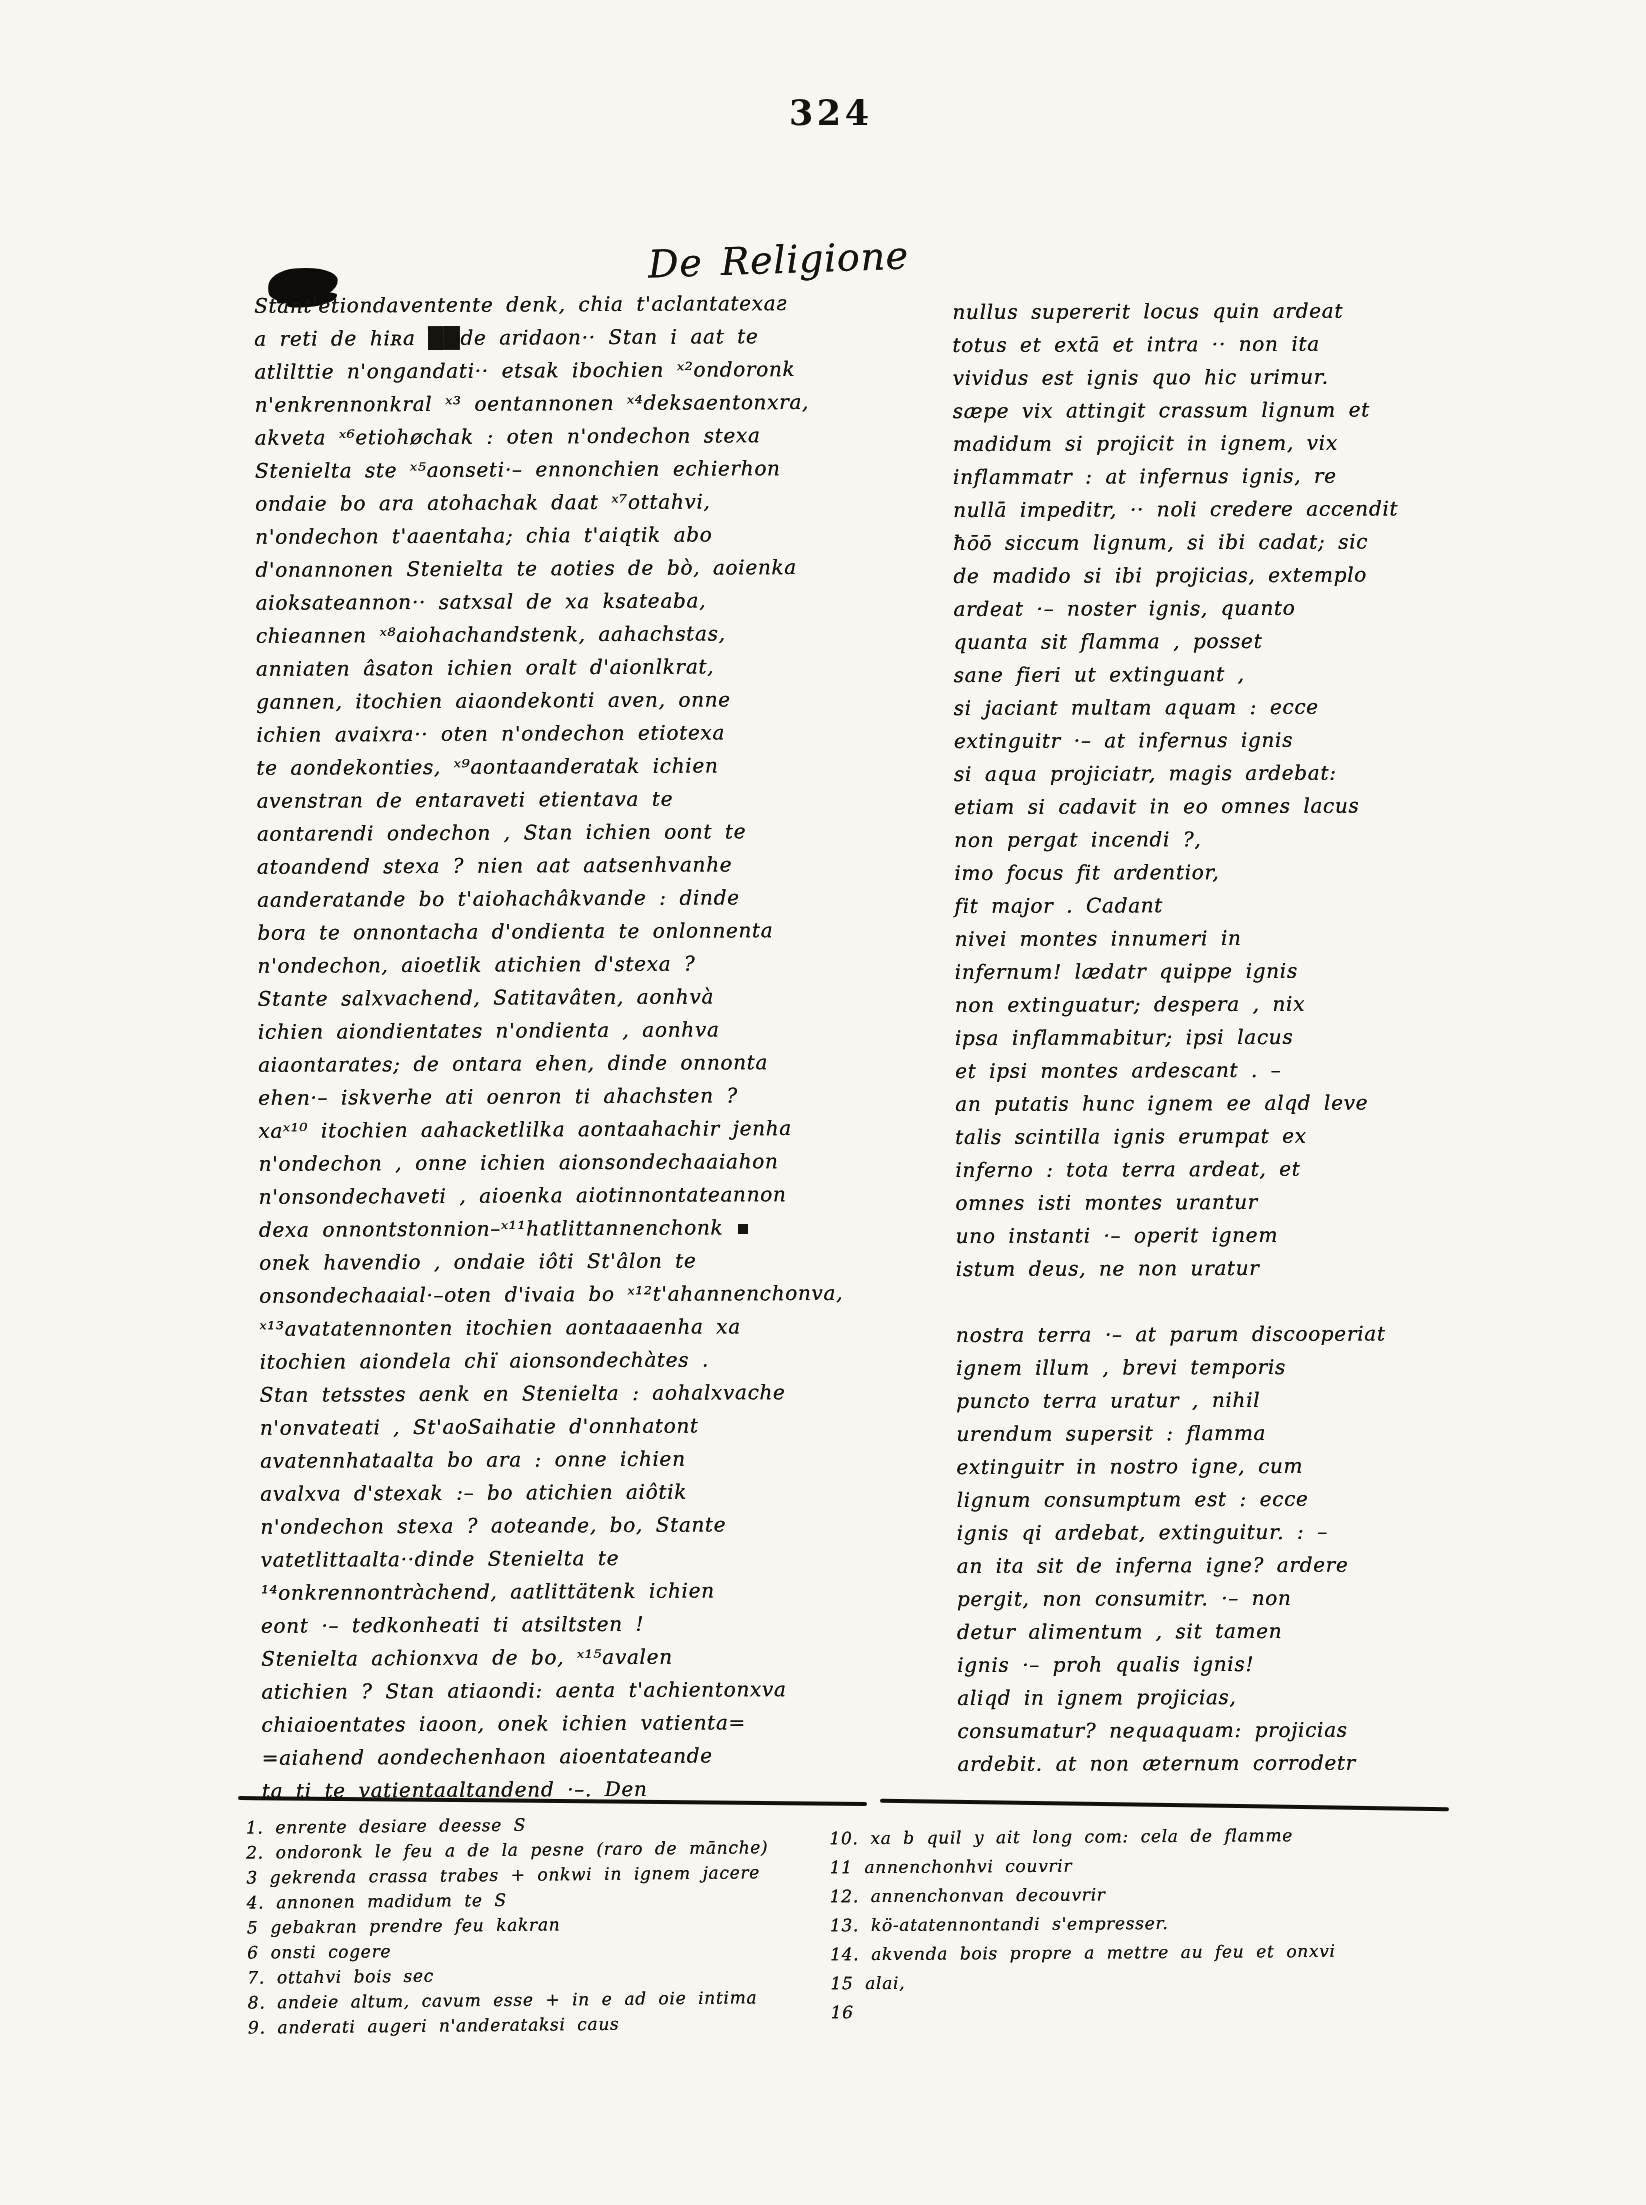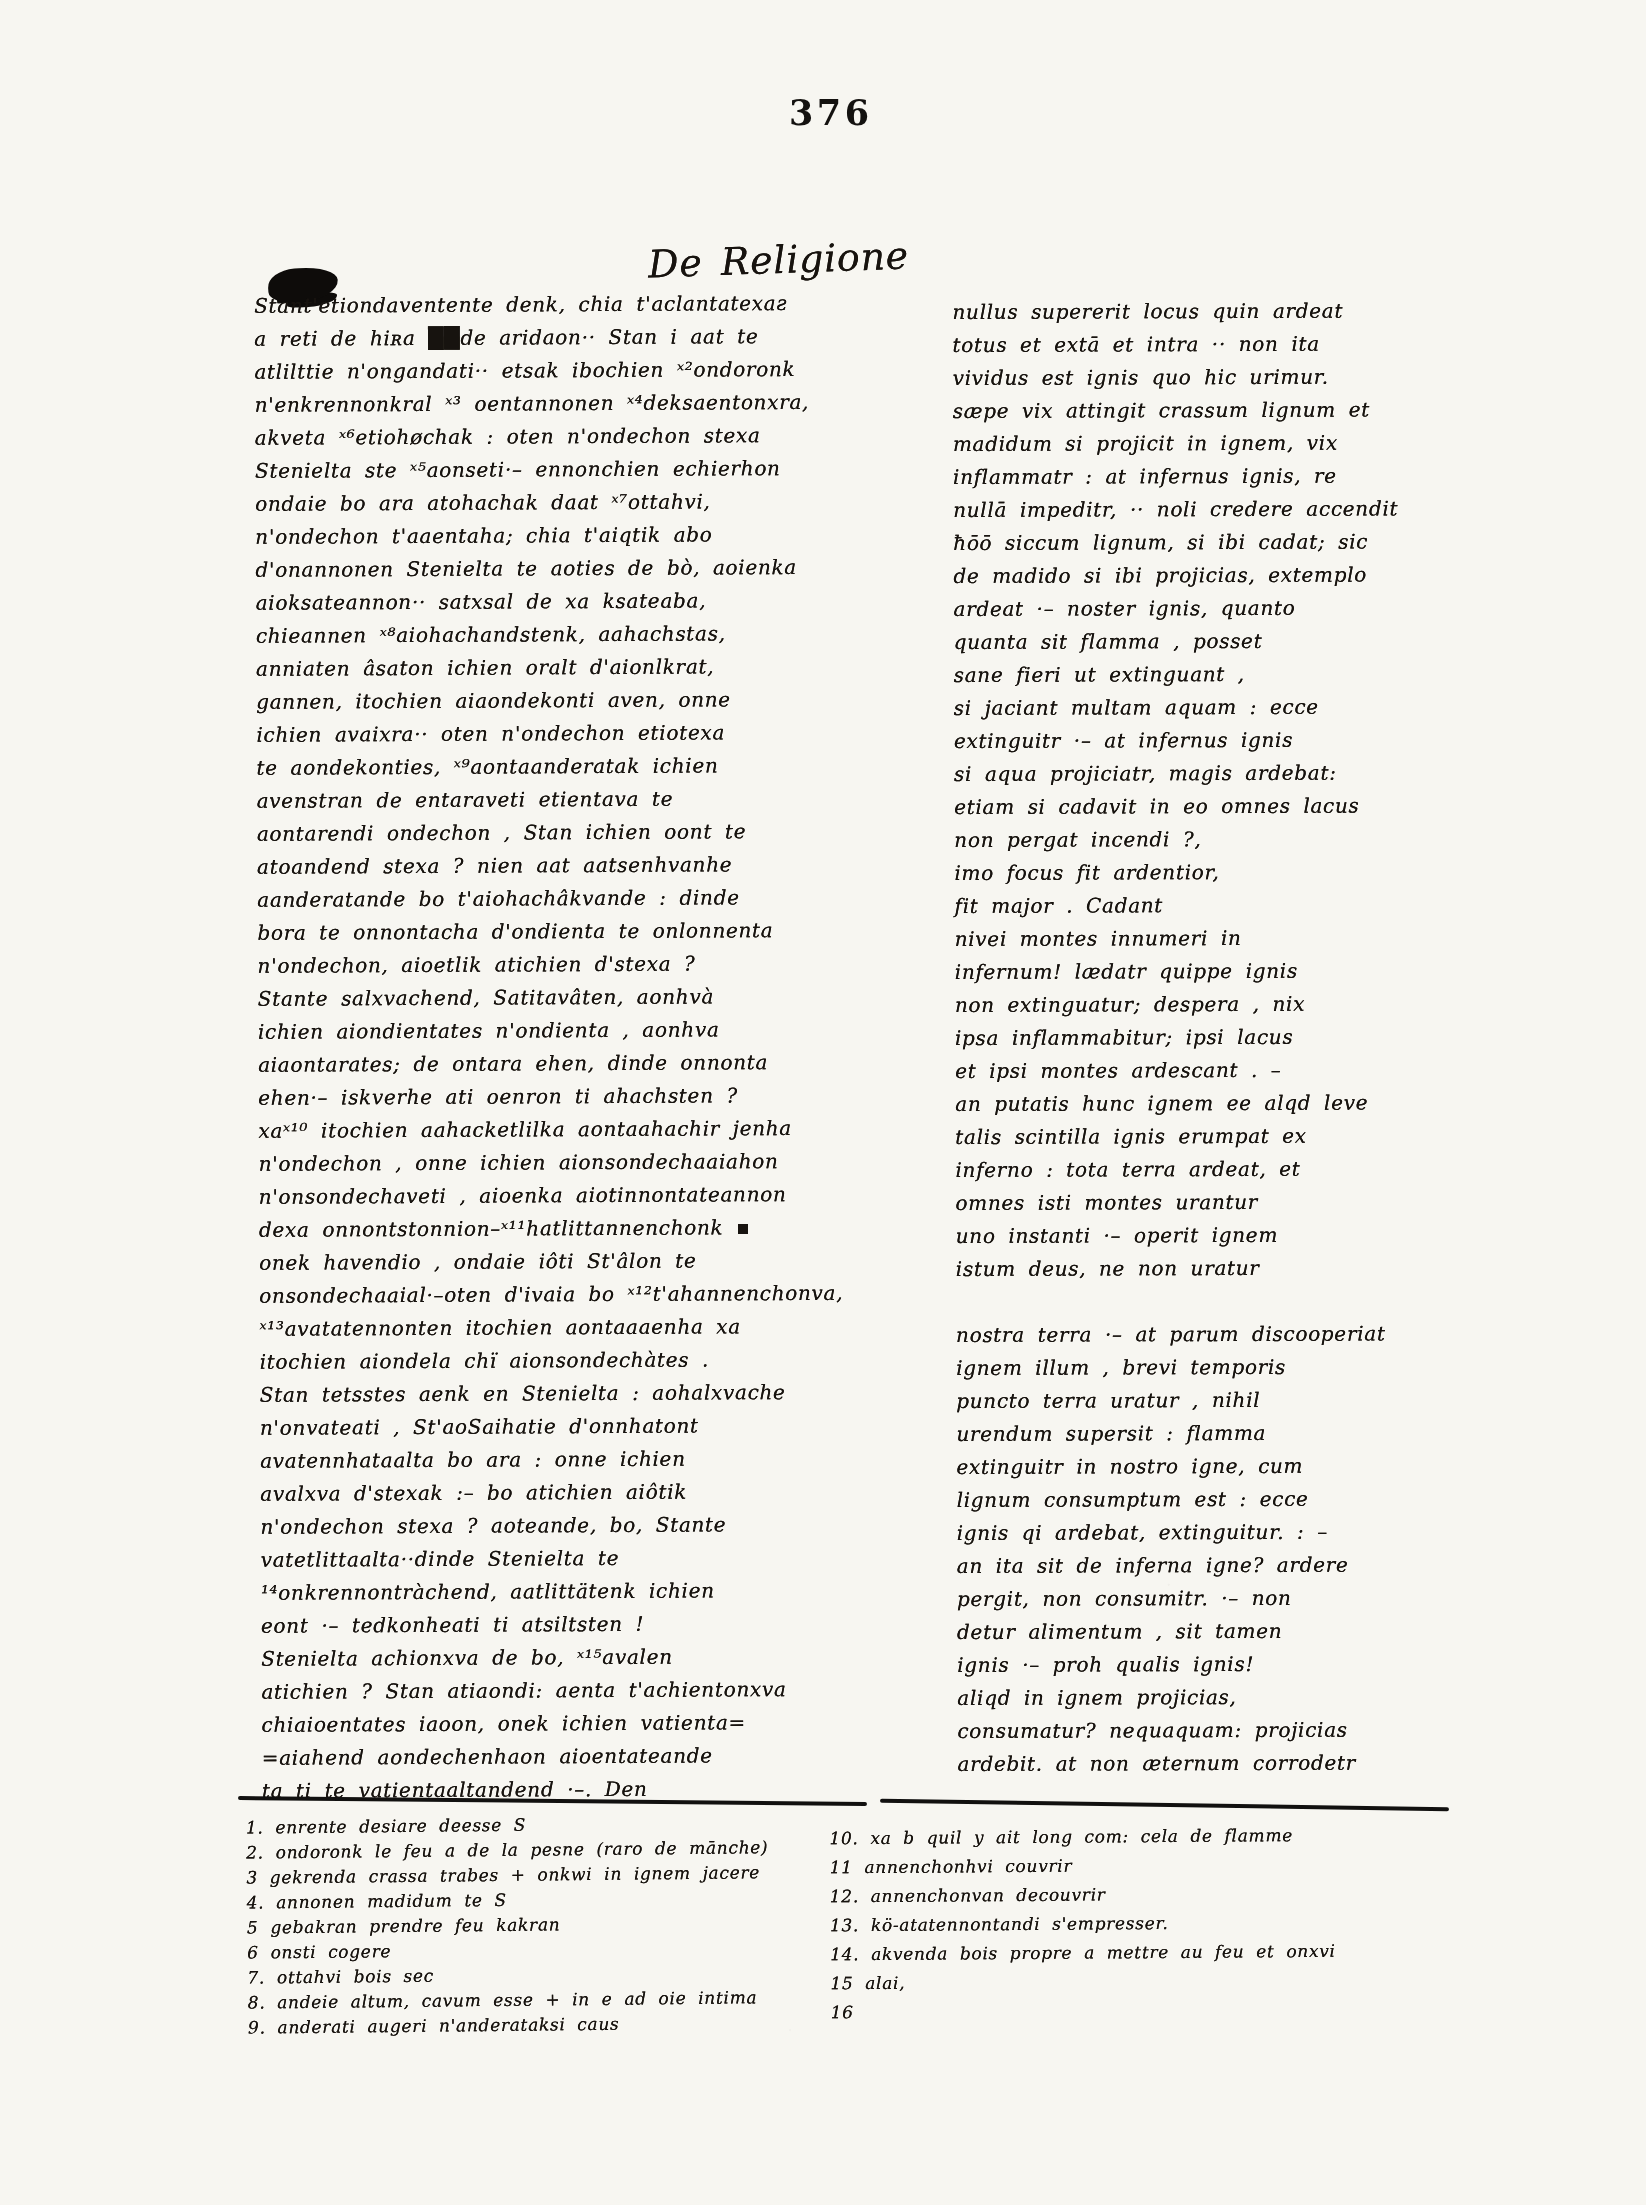--- a/index.html
+++ b/index.html
@@ -56,21 +56,21 @@
   #footnotes-left{ left:247px; top:1812px; width:688px; transform:rotate(-0.6deg); }
   #footnotes-left .line{ font-size:17px; line-height:25px; min-height:25px; white-space:nowrap; }
   #footnotes-right{ left:830px; top:1822px; width:670px; transform:rotate(-0.4deg); }
   #footnotes-right .line{ font-size:17px; line-height:29px; min-height:29px; white-space:nowrap; }
 </style>
 </head>
 <body>
 
 <div class="page">
 
-  <div id="folio-top" class="print-number">376</div>
+  <div id="folio-top" class="print-number">324</div>
 
   <div id="ink-smudge"></div>
 
   <div id="section-title" class="hand">De Religione</div>
 
   <div id="left-column" class="col hand">
       <div class="line">Stant'etiondaventente denk, chia t'aclantatexaƨ</div>
       <div class="line">a reti de hiʀa ██de aridaon·· Stan i aat te</div>
       <div class="line">atlilttie n'ongandati·· etsak ibochien ˣ²ondoronk</div>
       <div class="line">n'enkrennonkral ˣ³ oentannonen ˣ⁴deksaentonxra,</div>

